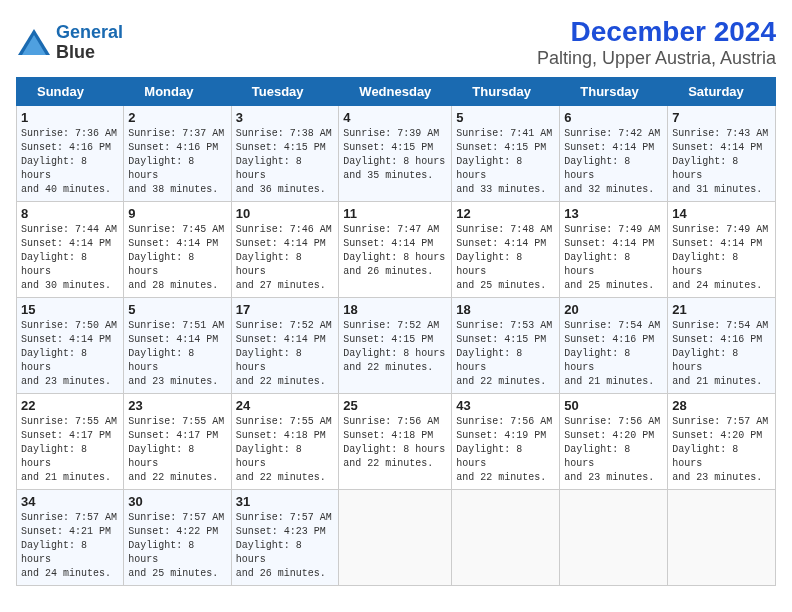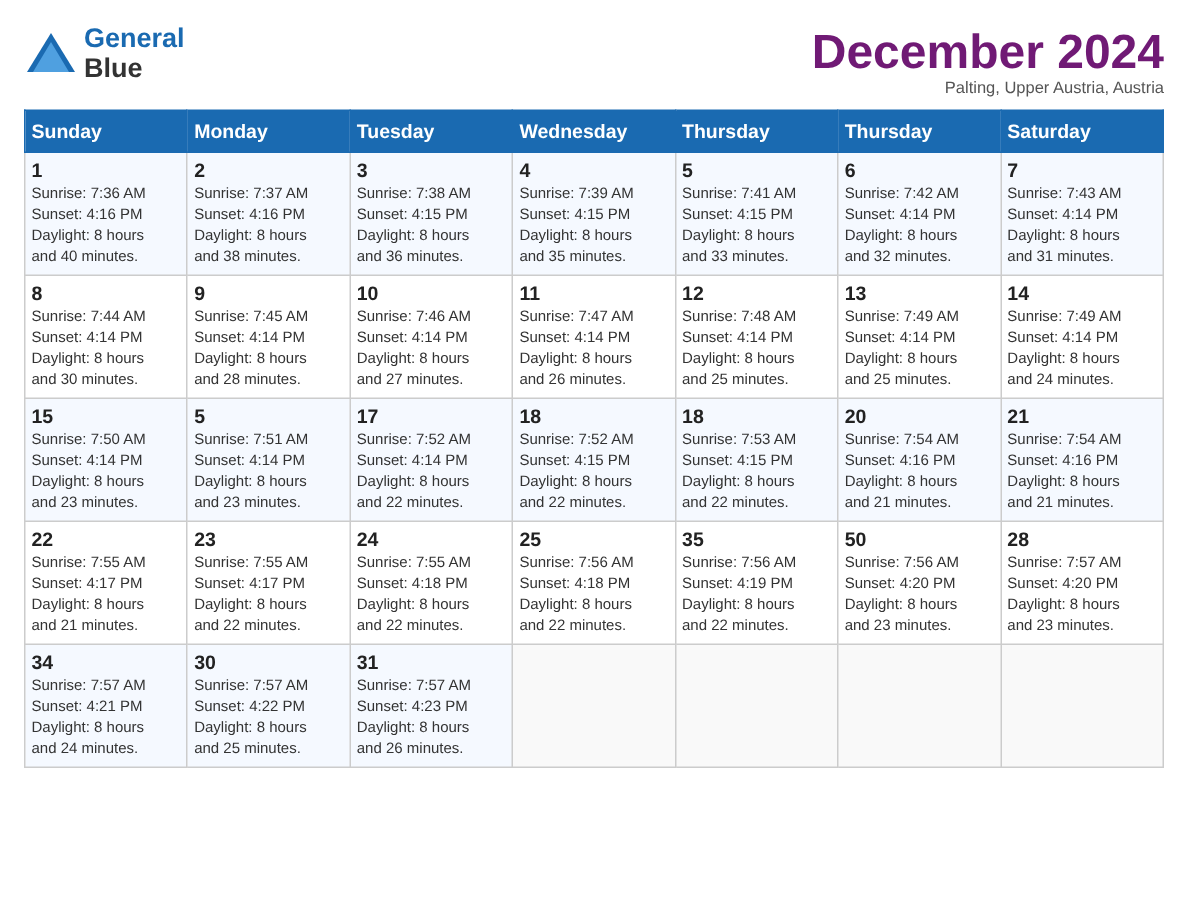--- a/index.html
+++ b/index.html
@@ -6,21 +6,21 @@
     body {
       font-family: Arial, sans-serif;
       background: #fff;
       width: 792px;
       min-height: 612px;
       padding: 16px;
     }
     .header {
       display: flex;
       justify-content: space-between;
-      align-items: flex-start;
+      align-items: center;
       margin-bottom: 8px;
     }
     .logo {
       display: flex;
       align-items: center;
       gap: 4px;
     }
     .logo-text {
       font-size: 18px;
       font-weight: bold;
@@ -31,37 +31,37 @@
       color: #1a6ab1;
     }
     .logo-icon {
       width: 36px;
       height: 32px;
     }
     .title-block {
       text-align: right;
     }
     .month-title {
-      font-size: 32px;
-      font-weight: bold;
-      color: #701a75;
+      font-size: 28px;
+      font-weight: bold;
+      color: #1d4ed8;
     }
     .location-title {
-      font-size: 11px;
+      font-size: 18px;
       color: #555;
     }
     table {
       width: 100%;
       border-collapse: collapse;
       font-size: 10.5px;
     }
     thead th {
       background-color: #1a6ab1;
       color: #fff;
-      padding: 6px 4px;
+      padding: 6px 20px;
       text-align: left;
       font-size: 13px;
       font-weight: bold;
       border: 1px solid #1a6ab1;
     }
     tbody td {
       border: 1px solid #ccc;
       vertical-align: top;
       padding: 4px 4px;
       width: 14.28%;
@@ -78,20 +78,21 @@
       font-size: 13px;
       font-weight: bold;
       color: #222;
       display: block;
       margin-bottom: 2px;
     }
     .day-info {
       color: #333;
       font-size: 10px;
       line-height: 1.4;
+      font-family: Liberation Mono, monospace;
     }
     .empty-cell {
       background: #f9f9f9 !important;
     }
   </style>
 </head>
 <body>
 
 <div class="header">
   <div class="logo">
@@ -224,21 +225,21 @@
         </td>
         <td>
           <span class="day-number">24</span>
 <div class="day-info">Sunrise: 7:55 AM<br>Sunset: 4:18 PM<br>Daylight: 8 hours<br>and 22 minutes.</div>
         </td>
         <td>
           <span class="day-number">25</span>
 <div class="day-info">Sunrise: 7:56 AM<br>Sunset: 4:18 PM<br>Daylight: 8 hours<br>and 22 minutes.</div>
         </td>
         <td>
-          <span class="day-number">35</span>
+          <span class="day-number">43</span>
 <div class="day-info">Sunrise: 7:56 AM<br>Sunset: 4:19 PM<br>Daylight: 8 hours<br>and 22 minutes.</div>
         </td>
         <td>
           <span class="day-number">50</span>
 <div class="day-info">Sunrise: 7:56 AM<br>Sunset: 4:20 PM<br>Daylight: 8 hours<br>and 23 minutes.</div>
         </td>
         <td>
           <span class="day-number">28</span>
 <div class="day-info">Sunrise: 7:57 AM<br>Sunset: 4:20 PM<br>Daylight: 8 hours<br>and 23 minutes.</div>
         </td>

